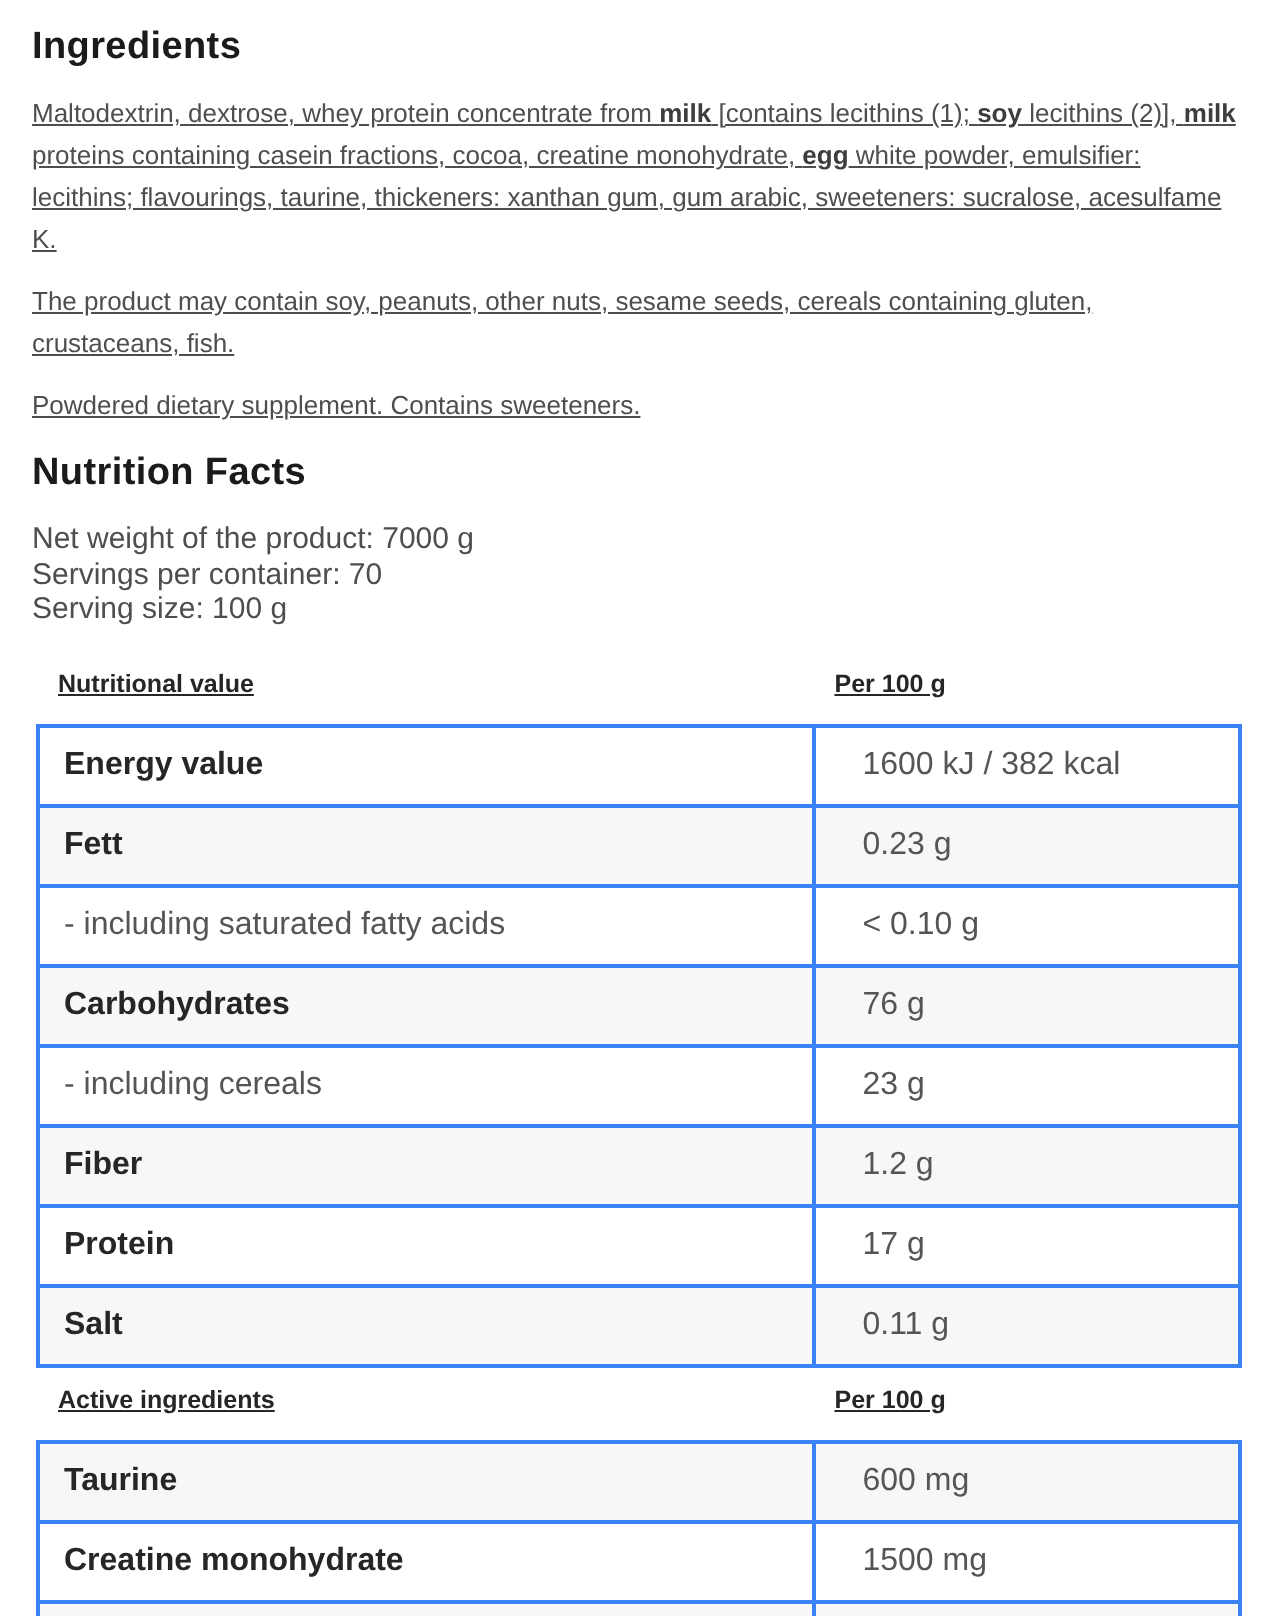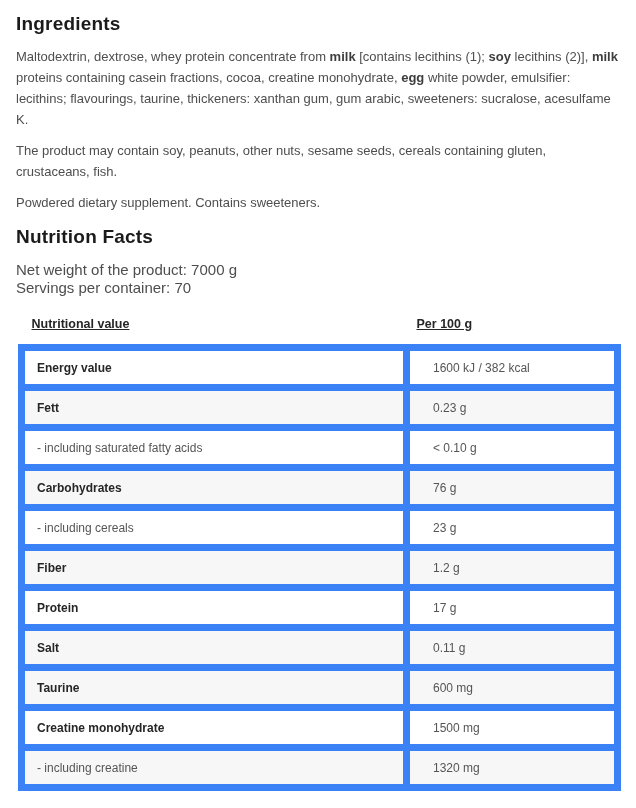--- a/index.html
+++ b/index.html
@@ -19,20 +19,21 @@
     letter-spacing: 0.2px;
     margin: 0 0 10px 0;
     line-height: 24px;
   }
   .section-heading.nutrition { margin-top: 0; margin-bottom: 12px; }
   .body-text {
     font-size: 13px;
     line-height: 21px;
     color: #4e4e4e;
     margin: 0 0 10px 0;
+    text-decoration: underline;
   }
   .meta-block { margin: 0 0 12px 0; }
   .meta-line {
     font-size: 15px;
     line-height: 17.5px;
     color: #4e4e4e;
   }
   table.nutrition-table {
     width: 100%;
     border-collapse: collapse;
@@ -43,22 +44,22 @@
     text-align: left;
     font-size: 12.5px;
     font-weight: 700;
     color: #262626;
     padding: 9px 12px 13px 10px;
     border: none;
     background: #ffffff;
     text-decoration: underline;
   }
   .nutrition-table td {
-    border: 7px solid #3b82f6;
-    font-size: 12px;
+    border: 2px solid #3b82f6;
+    font-size: 16px;
     padding: 0 12px;
     height: 40px;
     vertical-align: middle;
     background: #ffffff;
   }
   .nutrition-table td.label {
     font-weight: 700;
     color: #262626;
   }
   .nutrition-table td.label.sub {
@@ -84,20 +85,21 @@
 
   <p class="body-text">The product may contain soy, peanuts, other nuts, sesame seeds, cereals containing gluten, crustaceans, fish.</p>
 
   <p class="body-text" style="margin-bottom: 12px;">Powdered dietary supplement. Contains sweeteners.</p>
 
   <h1 class="section-heading nutrition">Nutrition Facts</h1>
 
   <div class="meta-block">
     <div class="meta-line">Net weight of the product: 7000 g</div>
     <div class="meta-line">Servings per container: 70</div>
+    <div class="meta-line">Serving size: 100 g</div>
   </div>
 
   <table class="nutrition-table">
     <colgroup>
       <col style="width: 64.6%;">
       <col style="width: 35.4%;">
     </colgroup>
     <tbody id="nutrition-table-body">
         <tr>
           <th>Nutritional value</th>
@@ -128,20 +130,24 @@
           <td class="value">1.2 g</td>
         </tr>
         <tr>
           <td class="label">Protein</td>
           <td class="value">17 g</td>
         </tr>
         <tr class="shaded">
           <td class="label">Salt</td>
           <td class="value">0.11 g</td>
         </tr>
+        <tr>
+          <th>Active ingredients</th>
+          <th>Per 100 g</th>
+        </tr>
         <tr class="shaded">
           <td class="label">Taurine</td>
           <td class="value">600 mg</td>
         </tr>
         <tr>
           <td class="label">Creatine monohydrate</td>
           <td class="value">1500 mg</td>
         </tr>
         <tr class="shaded">
           <td class="label sub">- including creatine</td>

